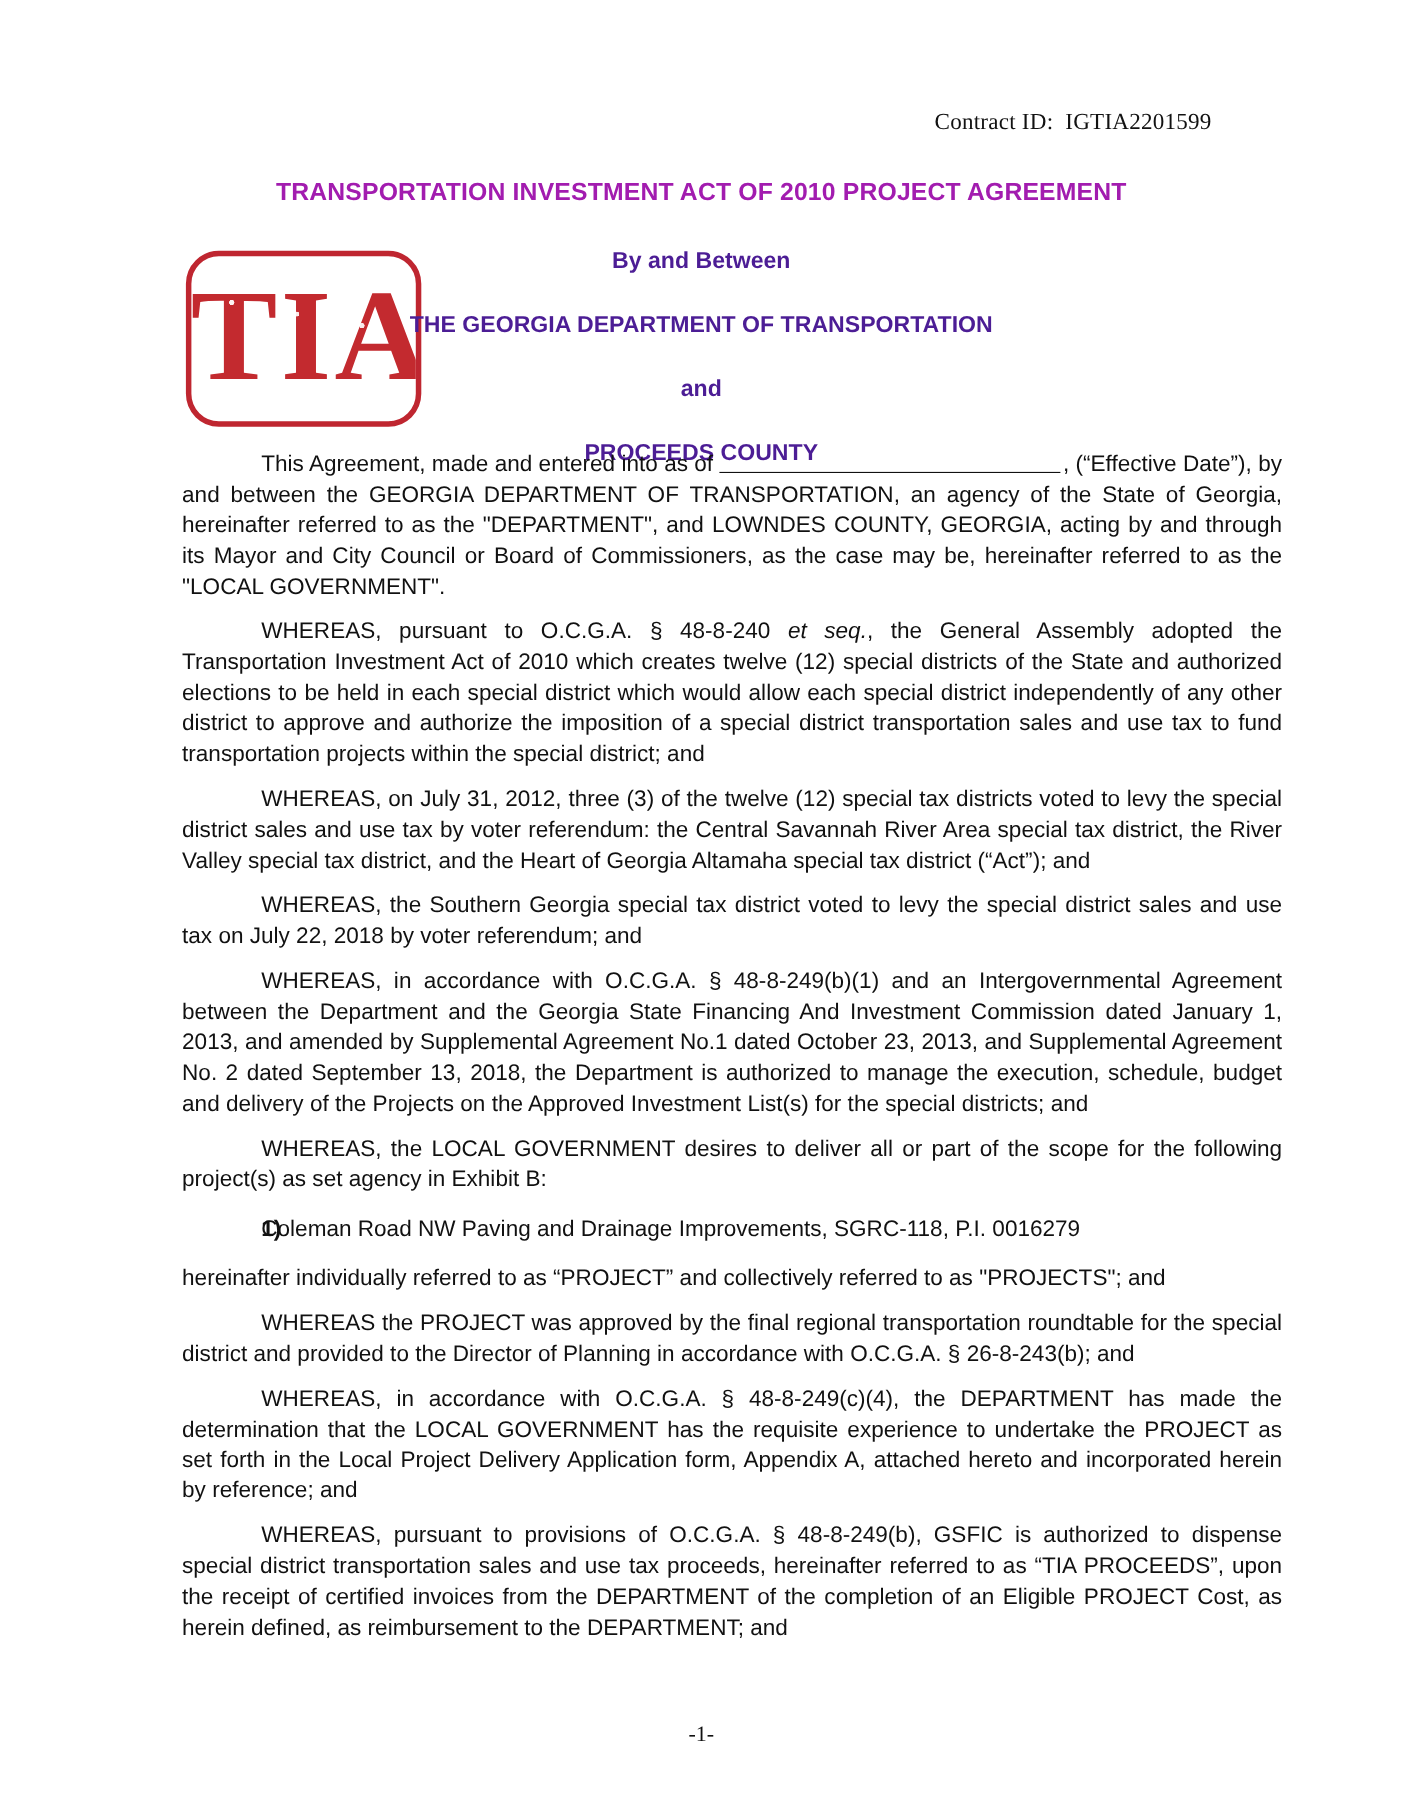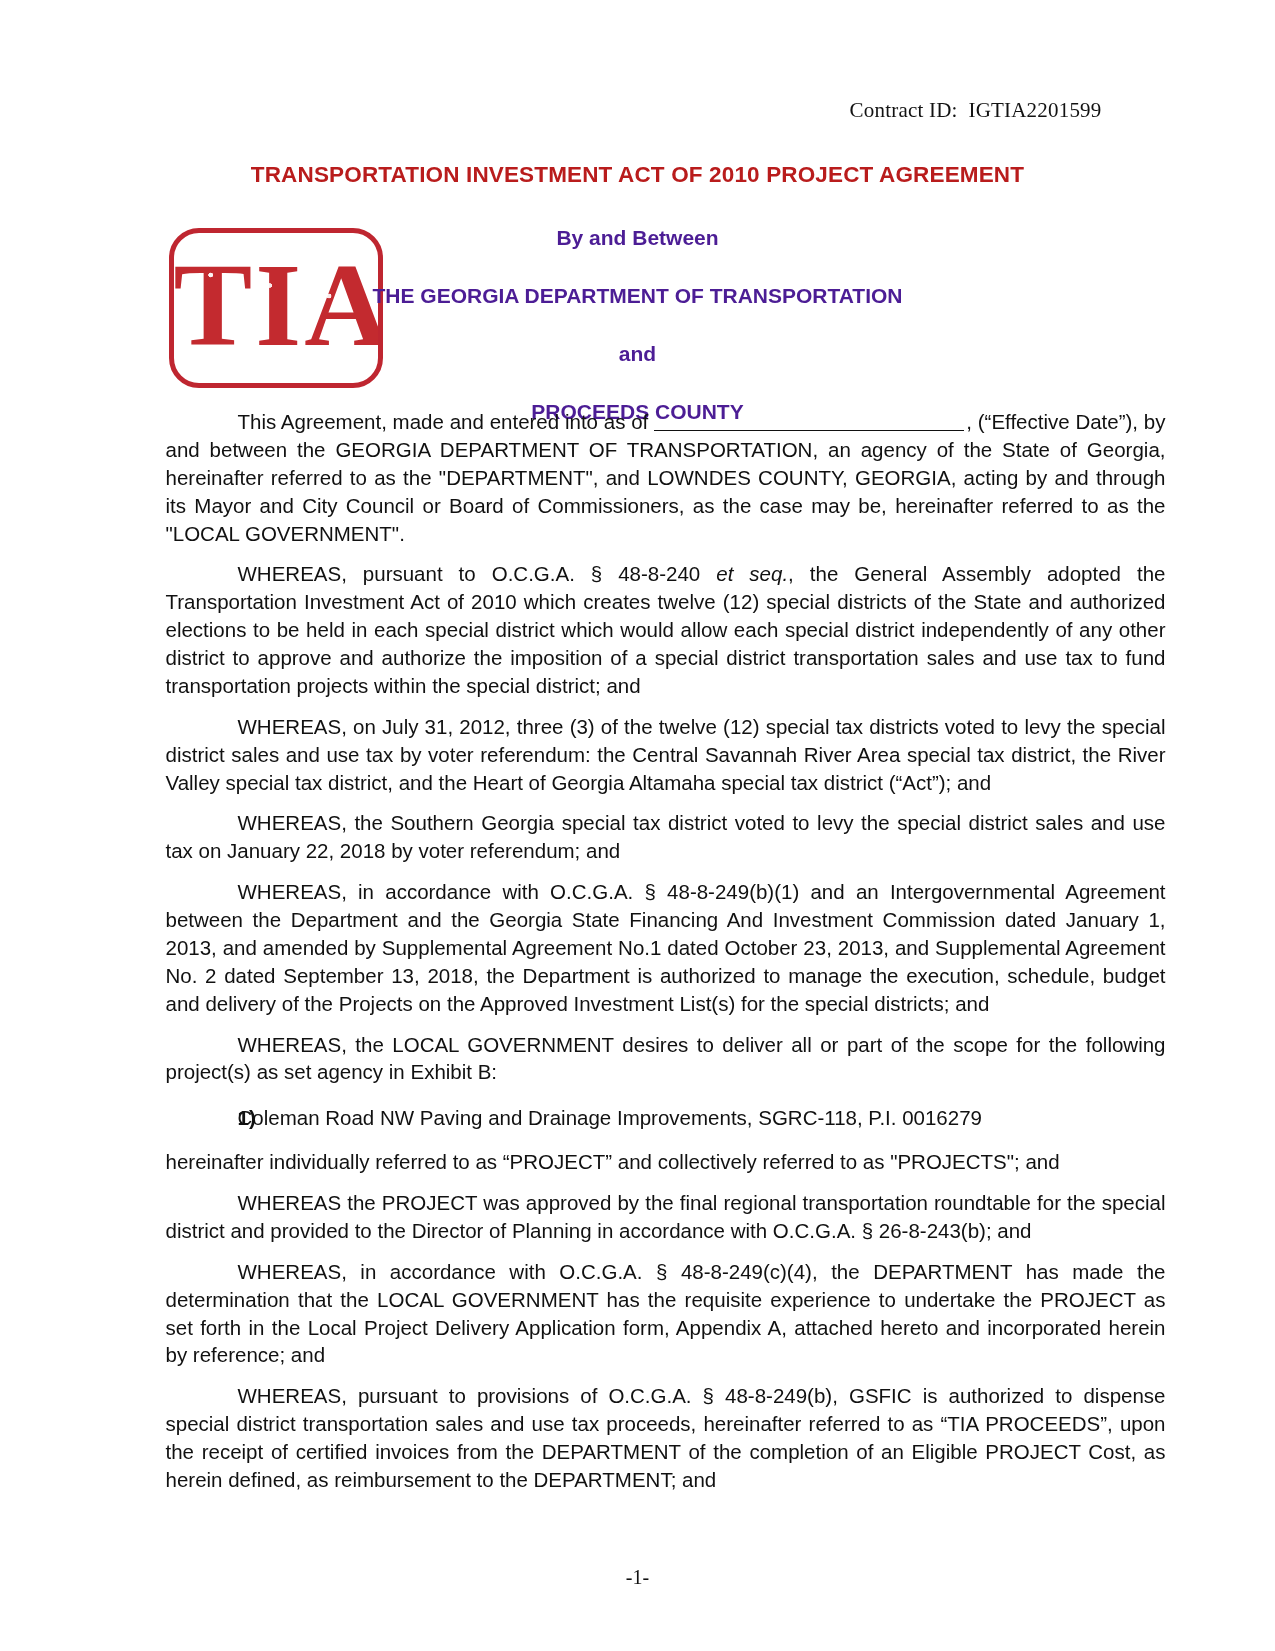--- a/index.html
+++ b/index.html
@@ -39,21 +39,21 @@
     top: 162px;
     left: 90px;
     right: 90px;
     text-align: center;
   }
   .doc-title {
     font-size: 22.5px;
     font-weight: bold;
     letter-spacing: 0.15px;
     margin: 0;
-    color: #b91c1c;
+    color: #a21caf;
   }
   .title-line {
     font-size: 21px;
     font-weight: bold;
     margin: 0;
     color: #4c1d95;
   }
   .gap-1 { height: 38px; }
   .gap-2 { height: 34px; }
   .gap-3 { height: 34px; }
@@ -191,21 +191,21 @@
   </div>
 
   <div class="body-copy">
 
     <p><span>This Agreement, made and entered into as of</span><span class="fill-line"></span><span>, (“Effective Date”), by and between the GEORGIA DEPARTMENT OF TRANSPORTATION, an agency of the State of Georgia, hereinafter referred to as the "DEPARTMENT", and LOWNDES COUNTY, GEORGIA, acting by and through its Mayor and City Council or Board of Commissioners, as the case may be, hereinafter referred to as the "LOCAL GOVERNMENT".</span></p>
 
     <p><span>WHEREAS, pursuant to O.C.G.A. § 48-8-240 </span><span class="ital">et seq.</span><span>, the General Assembly adopted the Transportation Investment Act of 2010 which creates twelve (12) special districts of the State and authorized elections to be held in each special district which would allow each special district independently of any other district to approve and authorize the imposition of a special district transportation sales and use tax to fund transportation projects within the special district; and</span></p>
 
     <p>WHEREAS, on July 31, 2012, three (3) of the twelve (12) special tax districts voted to levy the special district sales and use tax by voter referendum: the Central Savannah River Area special tax district, the River Valley special tax district, and the Heart of Georgia Altamaha special tax district (“Act”); and</p>
 
-    <p>WHEREAS, the Southern Georgia special tax district voted to levy the special district sales and use tax on January 22, 2018 by voter referendum; and</p>
+    <p>WHEREAS, the Southern Georgia special tax district voted to levy the special district sales and use tax on July 22, 2018 by voter referendum; and</p>
 
     <p>WHEREAS, in accordance with O.C.G.A. § 48-8-249(b)(1) and an Intergovernmental Agreement between the Department and the Georgia State Financing And Investment Commission dated January 1, 2013, and amended by Supplemental Agreement No.1 dated October 23, 2013, and Supplemental Agreement No. 2 dated September 13, 2018, the Department is authorized to manage the execution, schedule, budget and delivery of the Projects on the Approved Investment List(s) for the special districts; and</p>
 
     <p>WHEREAS, the LOCAL GOVERNMENT desires to deliver all or part of the scope for the following project(s) as set agency in Exhibit B:</p>
 
     <div class="project-item">
       <span class="num">1)</span>
       <span class="proj-text">Coleman Road NW Paving and Drainage Improvements, SGRC-118, P.I. 0016279</span>
     </div>
 

